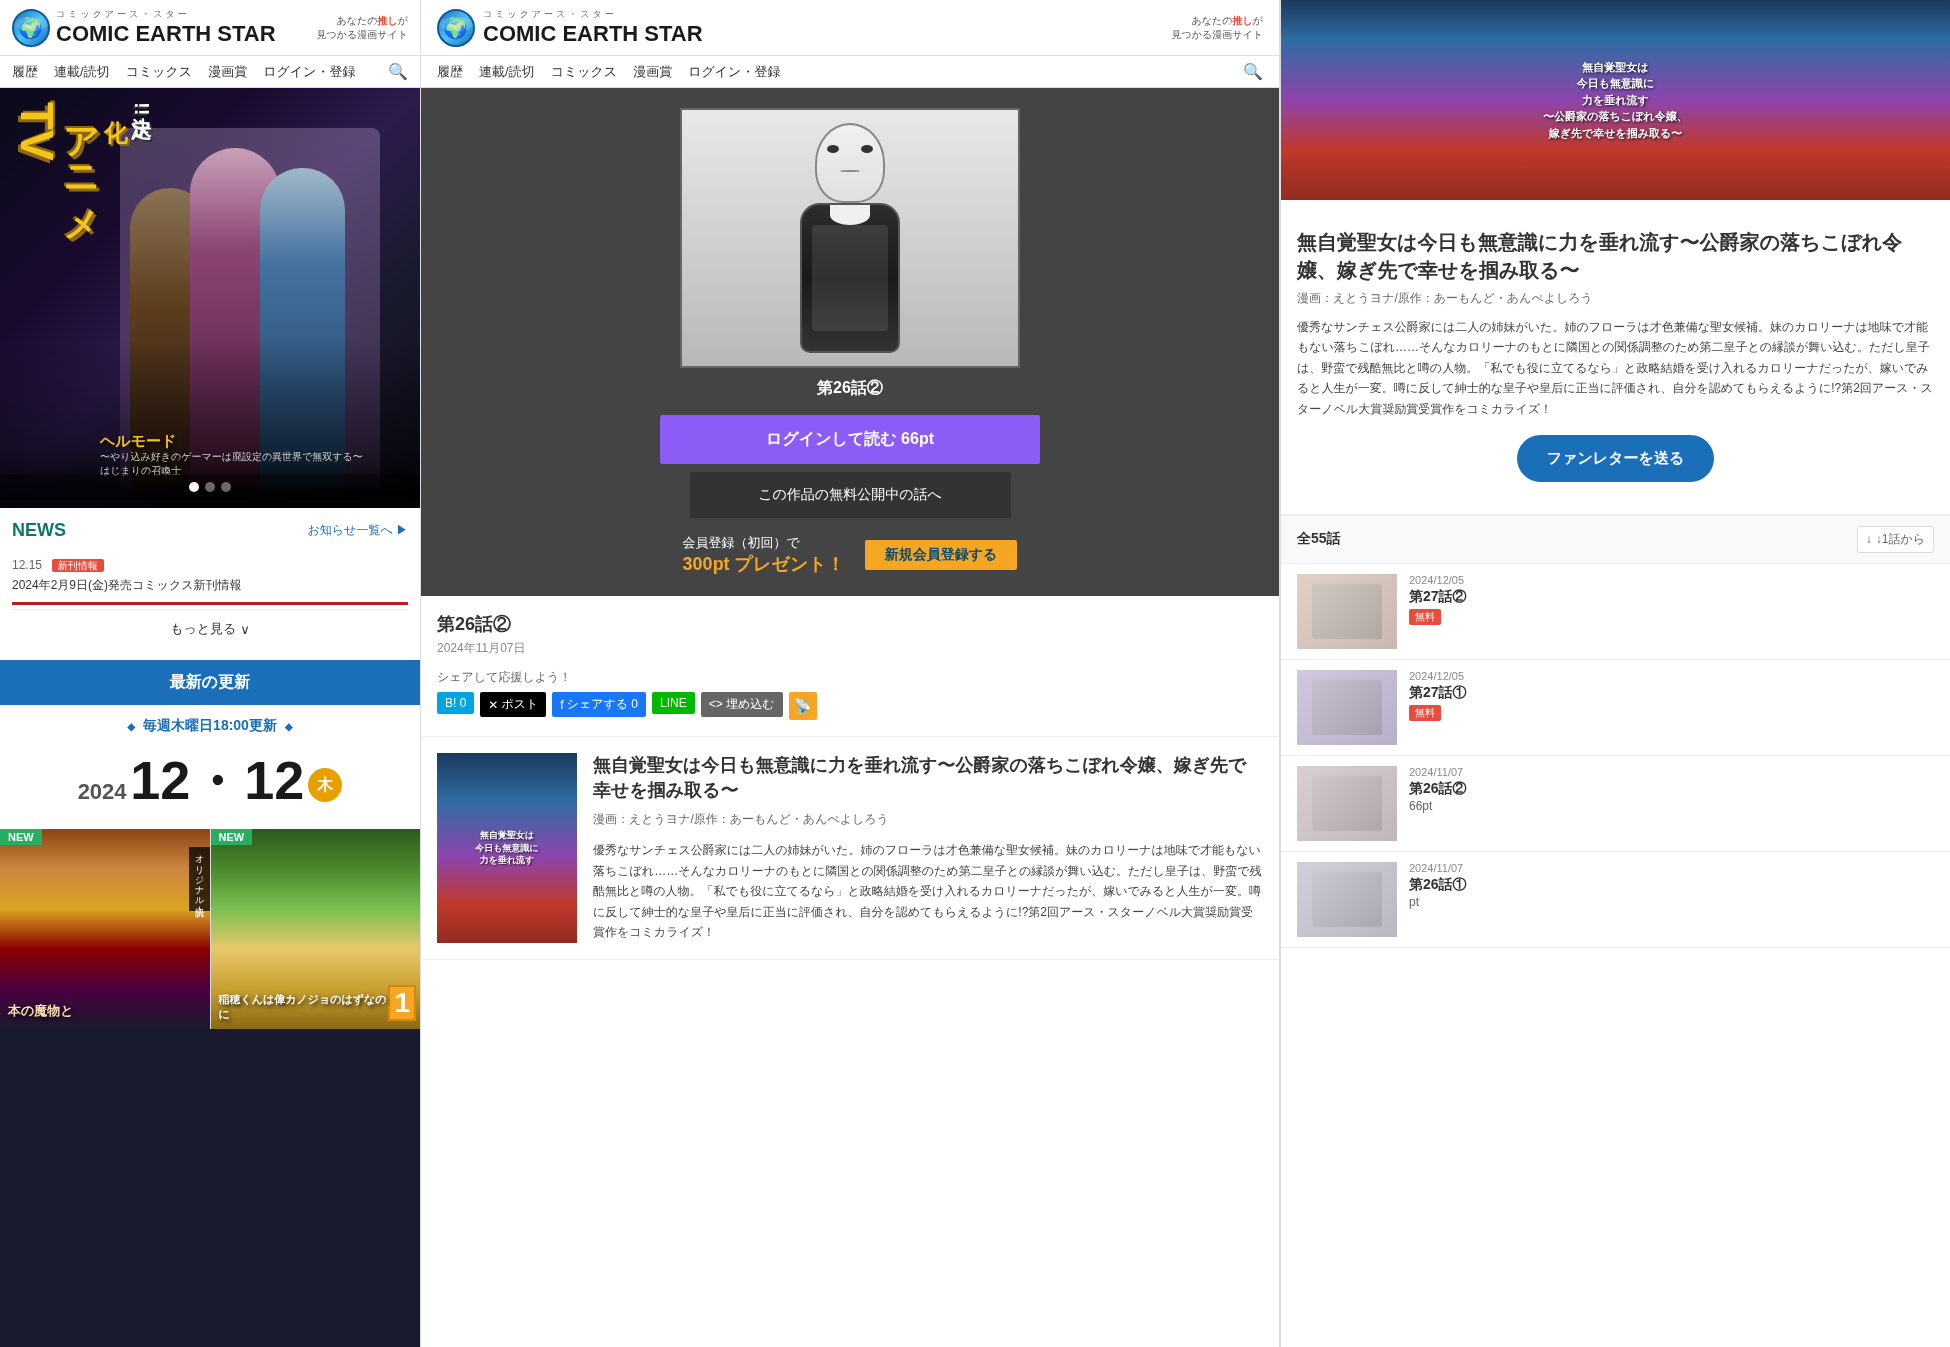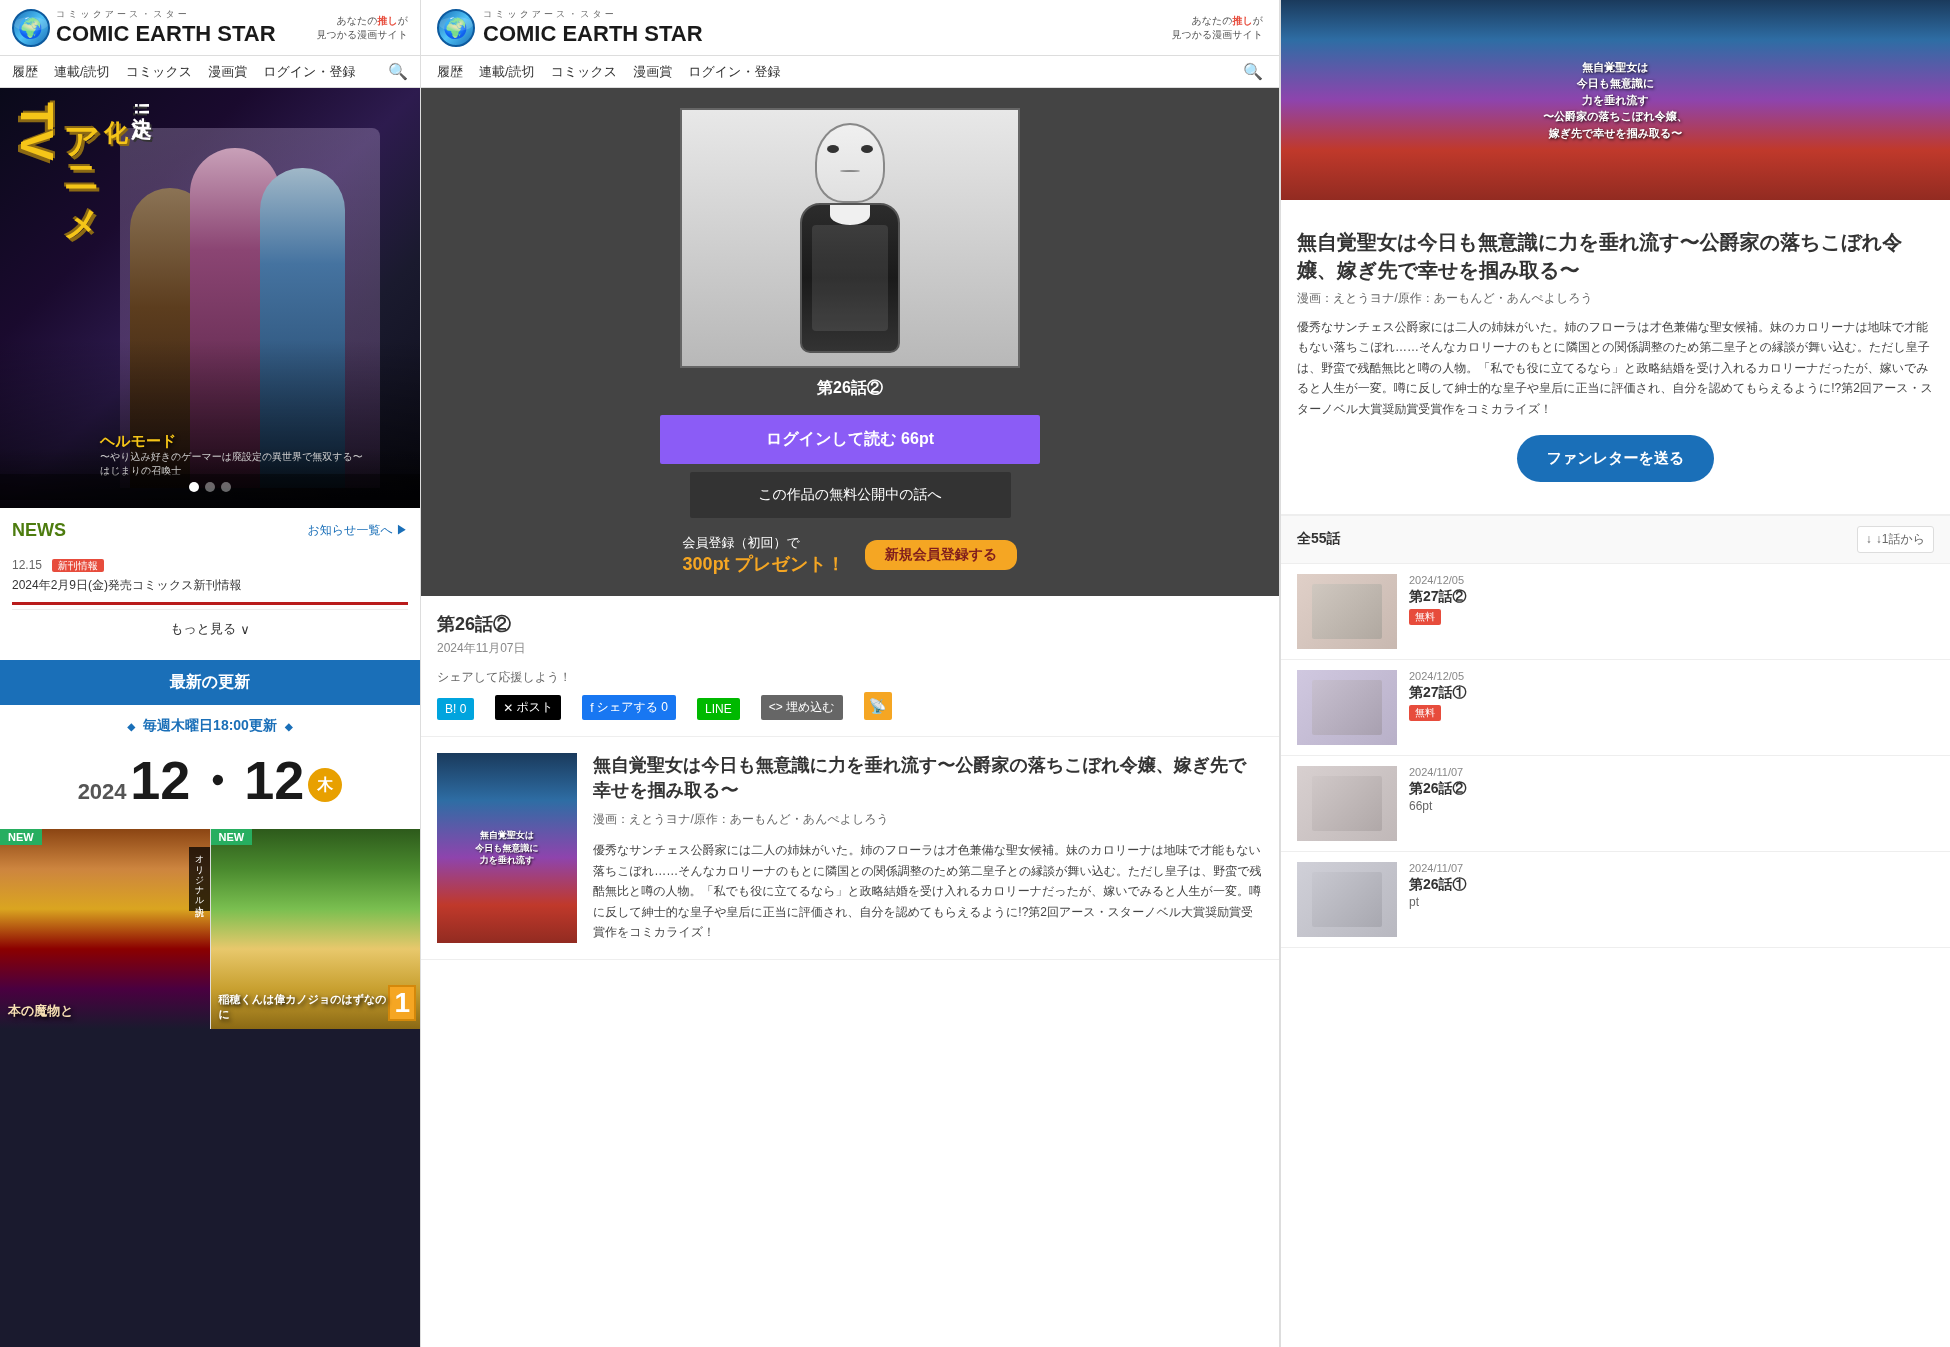--- a/index.html
+++ b/index.html
@@ -24,21 +24,21 @@
     
     
     .hero-area { position: relative; height: 420px; background: linear-gradient(180deg, #1a1a2e 0%, #2d1b69 50%, #1a1a2e 100%); overflow: hidden; }
     .dots-nav { display: flex; gap: 6px; justify-content: center; padding: 8px; background: rgba(0,0,0,0.4); }
     .dot { width: 10px; height: 10px; border-radius: 50%; background: rgba(255,255,255,0.4); }
     .dot.active { background: #fff; }
     
     
     .news-section { background: #fff; padding: 12px; }
     .news-header { display: flex; justify-content: space-between; align-items: center; margin-bottom: 8px; }
-    .news-title { font-size: 18px; font-weight: 900; color: #4d7c0f; }
+    .news-title { font-size: 18px; font-weight: 900; color: #0f766e; }
     .news-more { color: #1a6fb8; font-size: 12px; text-decoration: none; display: flex; align-items: center; gap: 2px; }
     .news-item { padding: 8px 0; border-bottom: 3px solid #b91c1c; }
     .news-date { color: #666; font-size: 12px; }
     .news-badge { background: #e74c3c; color: white; font-size: 10px; padding: 1px 6px; border-radius: 2px; margin: 0 6px; }
     .news-text { color: #333; font-size: 12px; margin-top: 4px; }
     .more-btn { display: flex; align-items: center; justify-content: center; gap: 4px; padding: 10px; color: #333; font-size: 13px; cursor: pointer; border: none; background: none; width: 100%; border-top: 1px solid #eee; margin-top: 4px; }
     
     
     .latest-update { background: #1a6fb8; color: white; text-align: center; padding: 12px; font-size: 16px; font-weight: bold; margin-top: 0; }
     
@@ -68,28 +68,28 @@
     
     .reader-area { background: #444; padding: 20px; display: flex; flex-direction: column; align-items: center; }
     .manga-page-viewer { width: 340px; height: 260px; background: linear-gradient(180deg, #e8e8e8 0%, #d0d0d0 100%); border: 2px solid #666; display: flex; align-items: center; justify-content: center; overflow: hidden; position: relative; }
     .manga-char-display { width: 100%; height: 100%; background: 
       linear-gradient(180deg, #ddd 0%, #ccc 50%, #bbb 100%); position: relative; overflow: hidden; }
     .chapter-label { color: #fff; text-align: center; margin-top: 10px; font-size: 16px; font-weight: bold; }
     .read-btn { background: #8b5cf6; color: white; border: none; padding: 14px 40px; font-size: 16px; font-weight: bold; cursor: pointer; width: 380px; margin-top: 16px; border-radius: 2px; }
     .free-chapter-btn { background: #333; color: white; border: none; padding: 14px 40px; font-size: 14px; cursor: pointer; width: 321px; margin-top: 8px; border-radius: 2px; }
     .register-prompt { display: flex; align-items: center; gap: 20px; margin-top: 16px; color: #fff; font-size: 13px; }
     .register-prompt .pts { color: #f5a623; font-size: 18px; font-weight: bold; }
-    .register-btn { background: #f5a623; color: #7f1d1d; border: none; padding: 6px 20px; font-size: 14px; font-weight: bold; cursor: pointer; border-radius: 12px; white-space: nowrap; }
+    .register-btn { background: #f5a623; color: #0c4a6e; border: none; padding: 6px 20px; font-size: 14px; font-weight: bold; cursor: pointer; border-radius: 2px; white-space: nowrap; }
     
     
     .chapter-info { padding: 16px; border-bottom: 1px solid #eee; }
     .chapter-title-main { font-size: 18px; font-weight: bold; margin-bottom: 4px; }
     .chapter-date { color: #888; font-size: 12px; margin-bottom: 12px; }
     .share-label { font-size: 12px; color: #666; margin-bottom: 6px; }
-    .share-buttons { display: flex; gap: 21px; align-items: flex-end; flex-wrap: wrap; }
+    .share-buttons { display: flex; gap: 6px; align-items: flex-start; flex-wrap: wrap; }
     .share-btn { display: flex; align-items: center; gap: 3px; padding: 4px 8px; border: none; cursor: pointer; font-size: 12px; border-radius: 2px; color: white; }
     .btn-hatena { background: #00a4de; }
     .btn-x { background: #000; }
     .btn-fb { background: #1877f2; }
     .btn-line { background: #00b900; }
     .btn-embed { background: #666; }
     .btn-rss { background: #f5a623; width: 28px; height: 28px; display: flex; align-items: center; justify-content: center; }
     
     
     .manga-details-section { padding: 16px; border-bottom: 1px solid #eee; }

